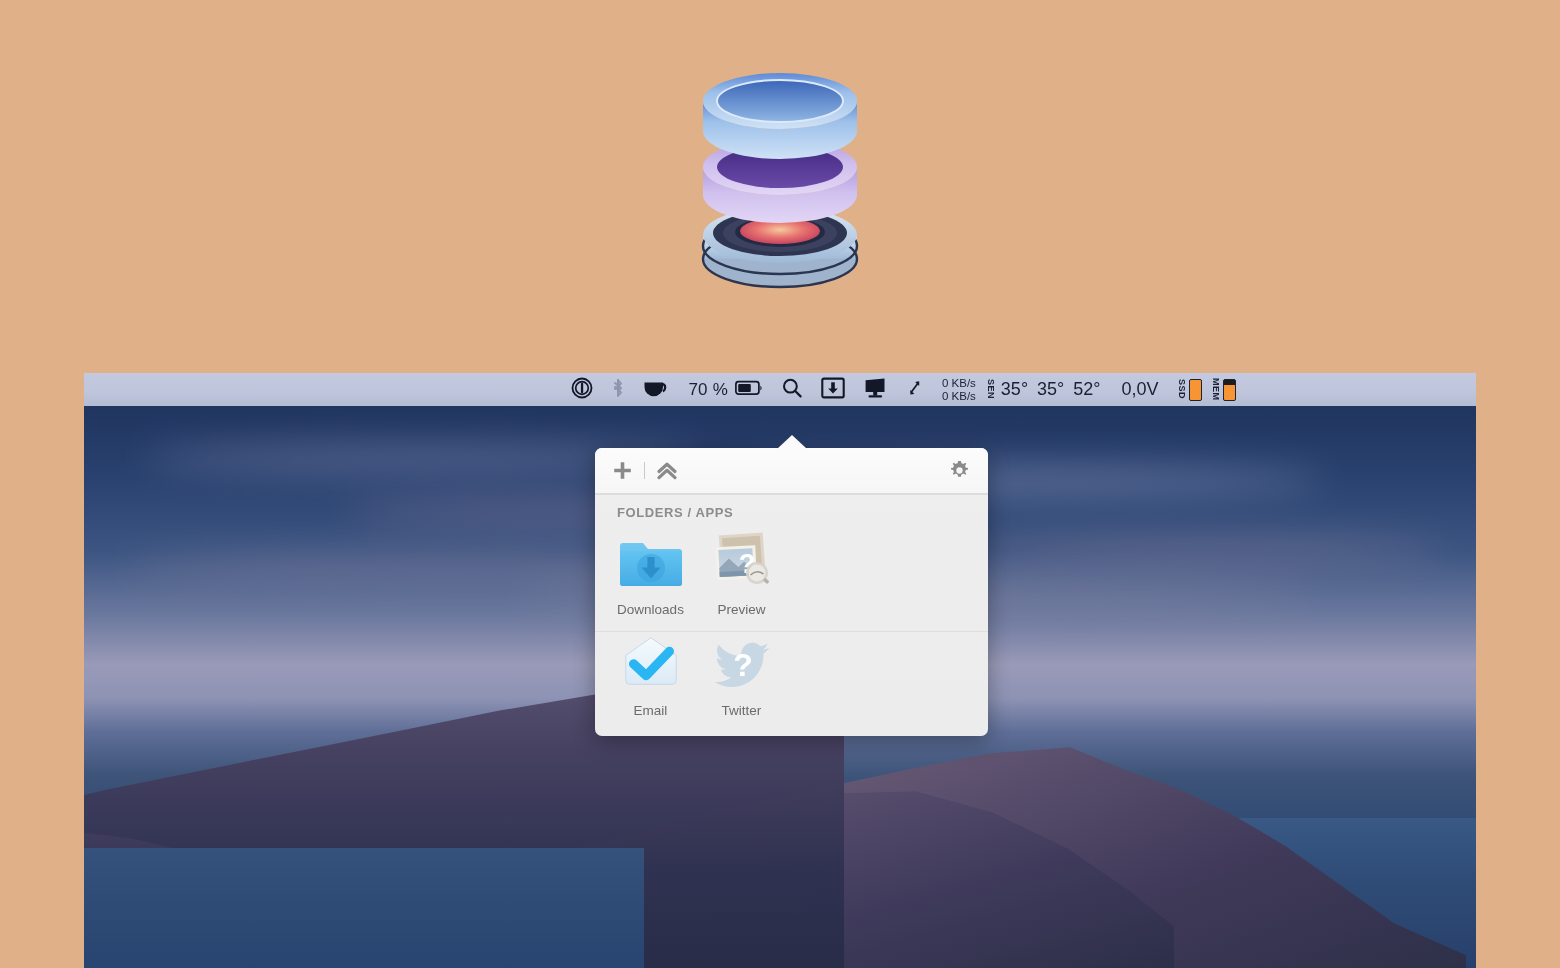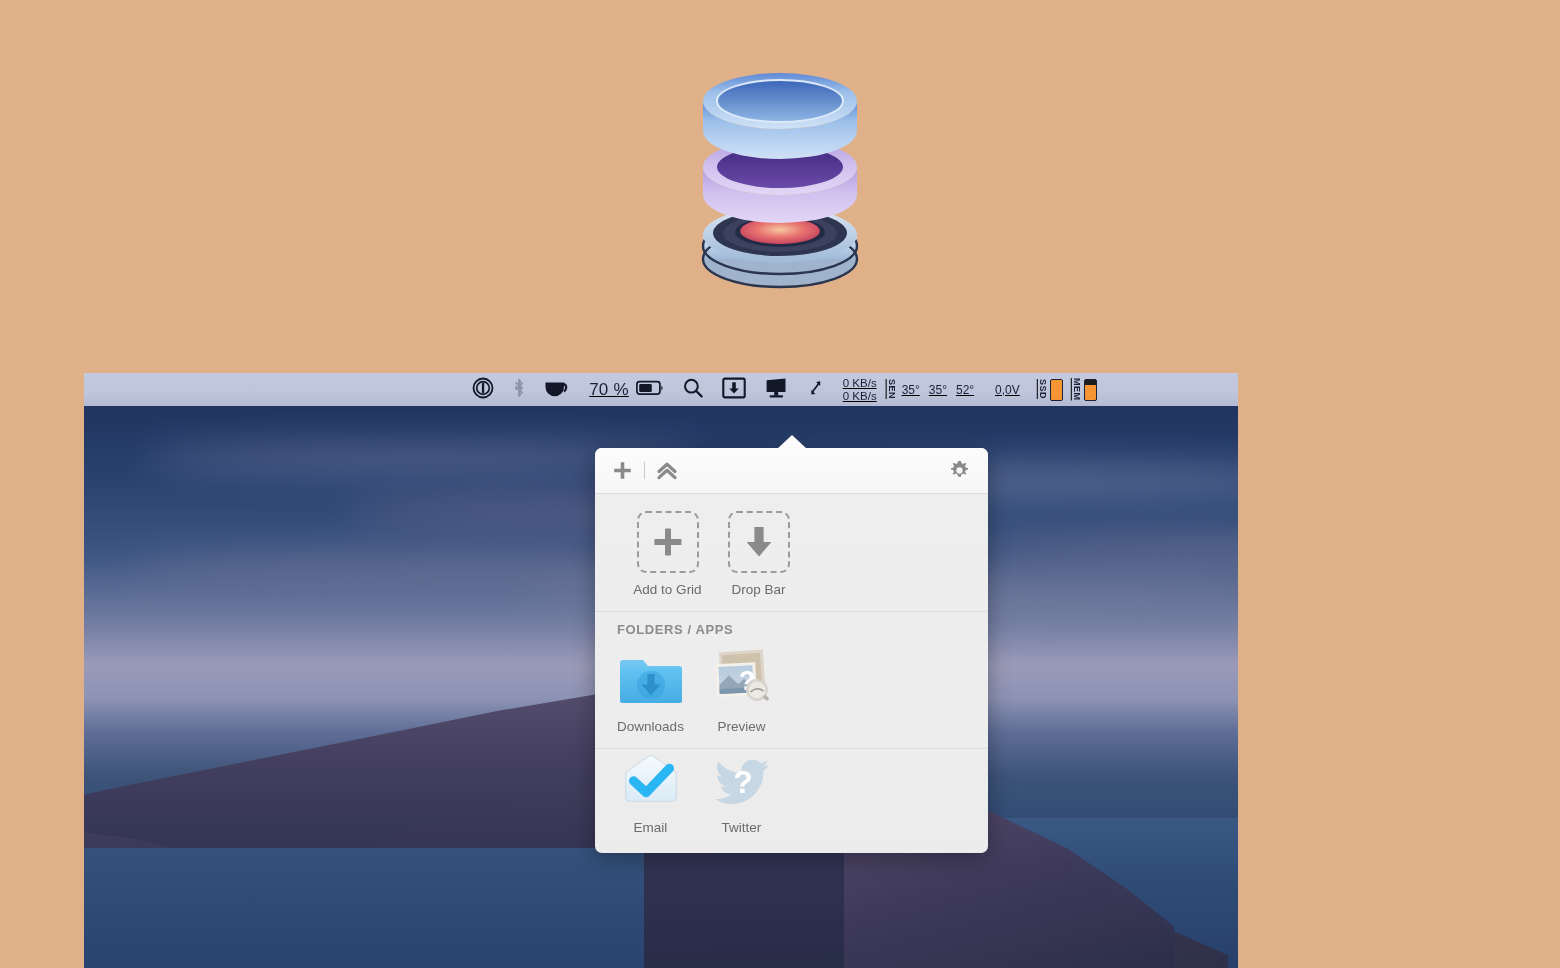--- a/index.html
+++ b/index.html
@@ -13,23 +13,22 @@
 
   
   .logo-wrap {
     position: absolute; left: 655px; top: 45px;
     width: 250px; height: 250px;
   }
 
   
   .screen {
     position: absolute; left: 84px; top: 373px;
-    width: 1154px; height: 595px;
+    width: 1392px; height: 595px;
     overflow: hidden;
-    text-decoration: underline;
   }
   .menubar {
     position: relative;
     height: 33px; width: 100%;
     background: linear-gradient(to bottom, #c3c9de 0%, #bfc6dc 55%, #b4bcd4 100%);
     display: flex; align-items: center;
     justify-content: center;
     color: #12182a;
   }
   .mb-items {
@@ -64,21 +63,21 @@
     position: relative; overflow: hidden;
     background: #1d1d1d;
     margin-left: 3px;
   }
   .gauge .fill {
     position: absolute; left: 0; right: 0; bottom: 0;
     background: #f79433;
   }
   .sensors {
     display: flex; align-items: center; gap: 9px;
-    font-size: 12px; color: #1a2035; padding: 0 4px;
+    font-size: 18px; color: #1a2035; padding: 0 4px;
   }
 
   
   .desktop {
     position: relative;
     width: 100%; height: 562px;
     background:
       linear-gradient(to bottom,
         #20355f 0%,
         #2a4270 13%,
@@ -417,42 +416,20 @@
                 <path fill="#8a8a8a" d="M12,2.1 l1.5,0 0.5,2.3 a7.8,7.8 0 0,1 2,0.85 l2,-1.3 1.05,1.05 -1.3,2
                   a7.8,7.8 0 0,1 0.85,2 l2.3,0.5 0,1.5 -2.3,0.5 a7.8,7.8 0 0,1 -0.85,2 l1.3,2 -1.05,1.05 -2,-1.3
                   a7.8,7.8 0 0,1 -2,0.85 l-0.5,2.3 -1.5,0 -1.5,0 -0.5,-2.3 a7.8,7.8 0 0,1 -2,-0.85 l-2,1.3
                   -1.05,-1.05 1.3,-2 a7.8,7.8 0 0,1 -0.85,-2 l-2.3,-0.5 0,-1.5 2.3,-0.5 a7.8,7.8 0 0,1 0.85,-2
                   l-1.3,-2 1.05,-1.05 2,1.3 a7.8,7.8 0 0,1 2,-0.85 l0.5,-2.3 z"></path>
                 <circle cx="12" cy="12" r="3.3" fill="#f6f6f6"></circle>
               </svg>
             </span>
           </div>
 
-          <div class="pp-section">
-            <div class="grid" style="padding-bottom:0">
-              <div class="cell">
-                <div class="dropzone-box">
-                  <svg width="34" height="34" viewBox="0 0 34 34">
-                    <rect x="14" y="3.4" width="6" height="27" rx="0.6" fill="#8a8a8a"></rect>
-                    <rect x="3.4" y="14" width="27" height="6" rx="0.6" fill="#8a8a8a"></rect>
-                  </svg>
-                </div>
-                <div class="cell-label">Add to Grid</div>
-              </div>
-              <div class="cell">
-                <div class="dropzone-box">
-                  <svg width="34" height="36" viewBox="0 0 34 36">
-                    <rect x="12.4" y="3" width="9.2" height="17" fill="#8a8a8a"></rect>
-                    <path d="M4.6,18 L17,32.5 L29.4,18 z" fill="#8a8a8a"></path>
-                  </svg>
-                </div>
-                <div class="cell-label">Drop Bar</div>
-              </div>
-            </div>
-          </div>
 
           <div class="pp-divider"></div>
 
           <div>
             <div class="sec-title">FOLDERS / APPS</div>
             <div class="grid" style="padding-bottom:14px">
 
               <div class="cell">
                 <svg class="icon64" viewBox="0 0 64 64">
                   <defs>

